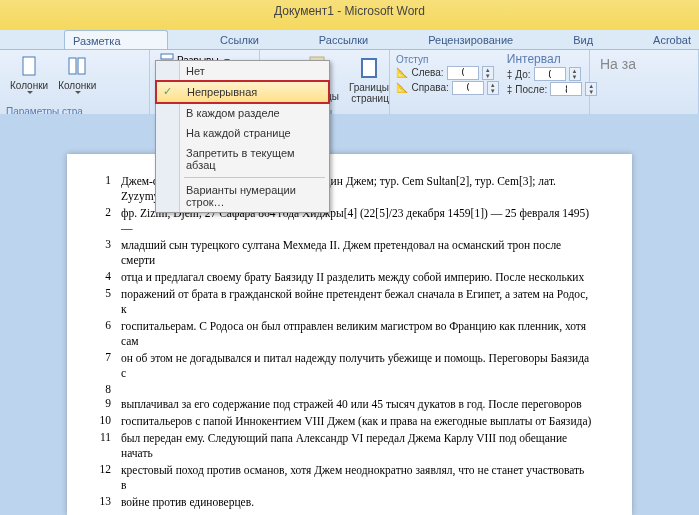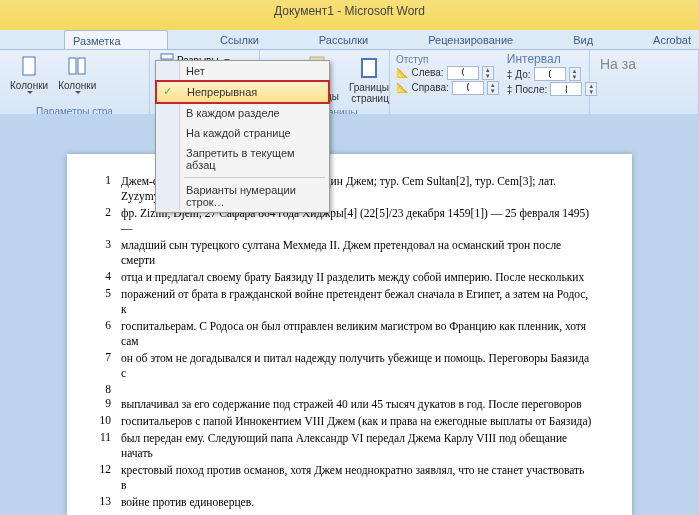--- a/index.html
+++ b/index.html
@@ -3,21 +3,21 @@
 <meta charset="utf-8">
 <style>
 * { margin:0; padding:0; box-sizing:border-box; }
 body { font-family:"Segoe UI",Tahoma,sans-serif; font-size:11px; background:#bcd4ed; width:699px; height:515px; overflow:hidden; position:relative; }
 .titlebar { height:30px; background:linear-gradient(#f7e07a,#f5d85e); text-align:center; line-height:22px; font-size:12px; color:#444; }
 .tabs { height:20px; background:#dce9f7; display:flex; padding-left:20px; border-bottom:1px solid #a3bde3; }
 .tab { padding:2px 8px; color:#3b5a8a; font-size:11px; cursor:pointer; line-height:16px;margin-left:44px; }
 .tab.active { background:#f1f6fc; border:1px solid #a3bde3; border-bottom:none; border-radius:3px 3px 0 0; }
 .ribbon { height:72px; background:linear-gradient(#e8f0fb,#d5e4f5); display:flex; border-bottom:1px solid #8fa9cf; position:relative; }
 .group { border-right:1px solid #b8cde8; padding:2px 6px; display:flex; flex-direction:column; justify-content:space-between; position:relative; }
-.group-label { font-size:10px; color:#5a7bb0; text-align:center; margin-top:auto; padding-bottom:2px; }
+.group-label { font-size:10px; color:#5a7bb0; text-align:left; margin-top:auto; padding-bottom:2px; }
 .big-btn { display:flex; flex-direction:column; align-items:center; padding:2px 4px; cursor:pointer; font-size:10px; color:#333; }
 .big-btn .icn { width:24px; height:24px; margin-bottom:2px; }
 .row { display:flex; gap:2px; align-items:center; }
 .small-btn { display:flex; align-items:center; gap:3px; padding:1px 4px; font-size:10px; cursor:pointer; }
 .highlighted { background:linear-gradient(#ffe9a8,#ffd76a); border:1px solid #d9a94e; border-radius:2px; }
 .dd-arrow { width:0; height:0; border-left:3px solid transparent; border-right:3px solid transparent; border-top:3px solid #555; display:inline-block; margin-left:2px; }
 .dropdown { position:absolute; top:60px; left:155px; width:175px; background:#f4f4f4; border:1px solid #9b9b9b; box-shadow:2px 2px 4px rgba(0,0,0,.3); z-index:20; }
 .dropdown .menu-gutter { position:absolute; left:0; top:0; bottom:0; width:24px; background:#e9eef4; border-right:1px solid #c5d2e4; }
 .dropdown-item { position:relative; padding:4px 8px 4px 30px; font-size:11px; color:#333; cursor:pointer; }
 .dropdown-item.hov { background:linear-gradient(#fff2c9,#ffe08b); border:2px solid #c1272d; margin:-1px; z-index:2; }

